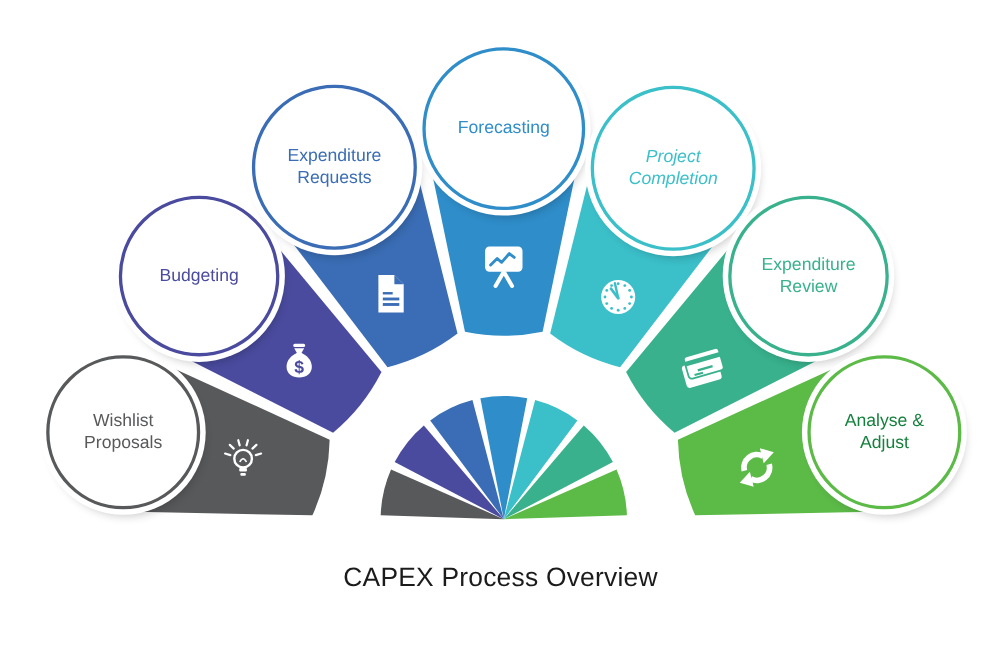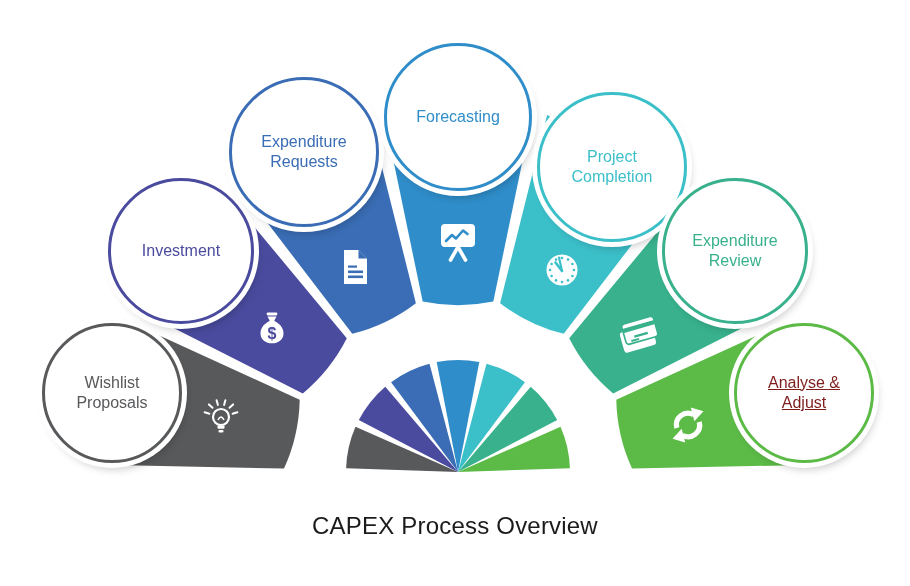--- a/index.html
+++ b/index.html
@@ -12,21 +12,21 @@
     border:3.5px solid #999;box-sizing:border-box;
     display:flex;align-items:center;justify-content:center;
     text-align:center;padding:8px;
     box-shadow:0 0 0 5px #ffffff, 3px 6px 9px rgba(0,0,0,0.22);
     font-size:16px;line-height:1.28;
   }
   .n0{left:42px;top:323px;width:140px;height:140px;}
   .n1{left:108px;top:178px;width:146px;height:146px;}
   .n2{left:229px;top:77px;width:150px;height:150px;}
   .n3{left:384px;top:43px;width:148px;height:148px;}
-  .n4{left:537px;top:92px;width:150px;height:150px;}
+  .n4{left:537px;top:78px;width:150px;height:150px;font-style:italic;}
   .n5{left:662px;top:178px;width:146px;height:146px;}
   .n6{left:734px;top:323px;width:140px;height:140px;}
   #diagram-title{
     position:absolute;z-index:2;left:0;top:512px;width:910px;
     text-align:center;font-size:24px;color:#1b1b1b;letter-spacing:0.2px;
   }
 </style>
 </head>
 <body>
 
@@ -127,32 +127,32 @@
         <path d="M12.8,27 A11.6,11.6 0 0 1 29.5,13.7" stroke="#fff" stroke-width="5.2" fill="none"></path>
         <polygon points="26.8,6.5 39.5,10.2 30.3,20.2" fill="#fff"></polygon>
       </g>
     </g>
   </svg>
 
   <div class="node n0" style="border-color: rgb(88, 89, 91); color: rgb(88, 89, 91);">
     <span>Wishlist Proposals</span>
   </div>
   <div class="node n1" style="border-color: rgb(74, 75, 158); color: rgb(74, 75, 158);">
-    <span>Investment</span>
+    <span>Budgeting</span>
   </div>
   <div class="node n2" style="border-color: rgb(58, 109, 181); color: rgb(58, 109, 181);">
     <span>Expenditure Requests</span>
   </div>
   <div class="node n3" style="border-color: rgb(47, 141, 201); color: rgb(47, 141, 201);">
     <span>Forecasting</span>
   </div>
   <div class="node n4" style="border-color: rgb(59, 191, 201); color: rgb(59, 191, 201);">
     <span>Project Completion</span>
   </div>
   <div class="node n5" style="border-color: rgb(56, 177, 140); color: rgb(56, 177, 140);">
     <span>Expenditure Review</span>
   </div>
-  <div class="node n6" style="border-color: rgb(92, 186, 71); color: #7f1d1d; text-decoration: underline;">
+  <div class="node n6" style="border-color: rgb(92, 186, 71); color: #15803d;">
     <span>Analyse &amp; Adjust</span>
   </div>
 
   <div id="diagram-title">CAPEX Process Overview</div>
 </div>
 
 </body></html>

